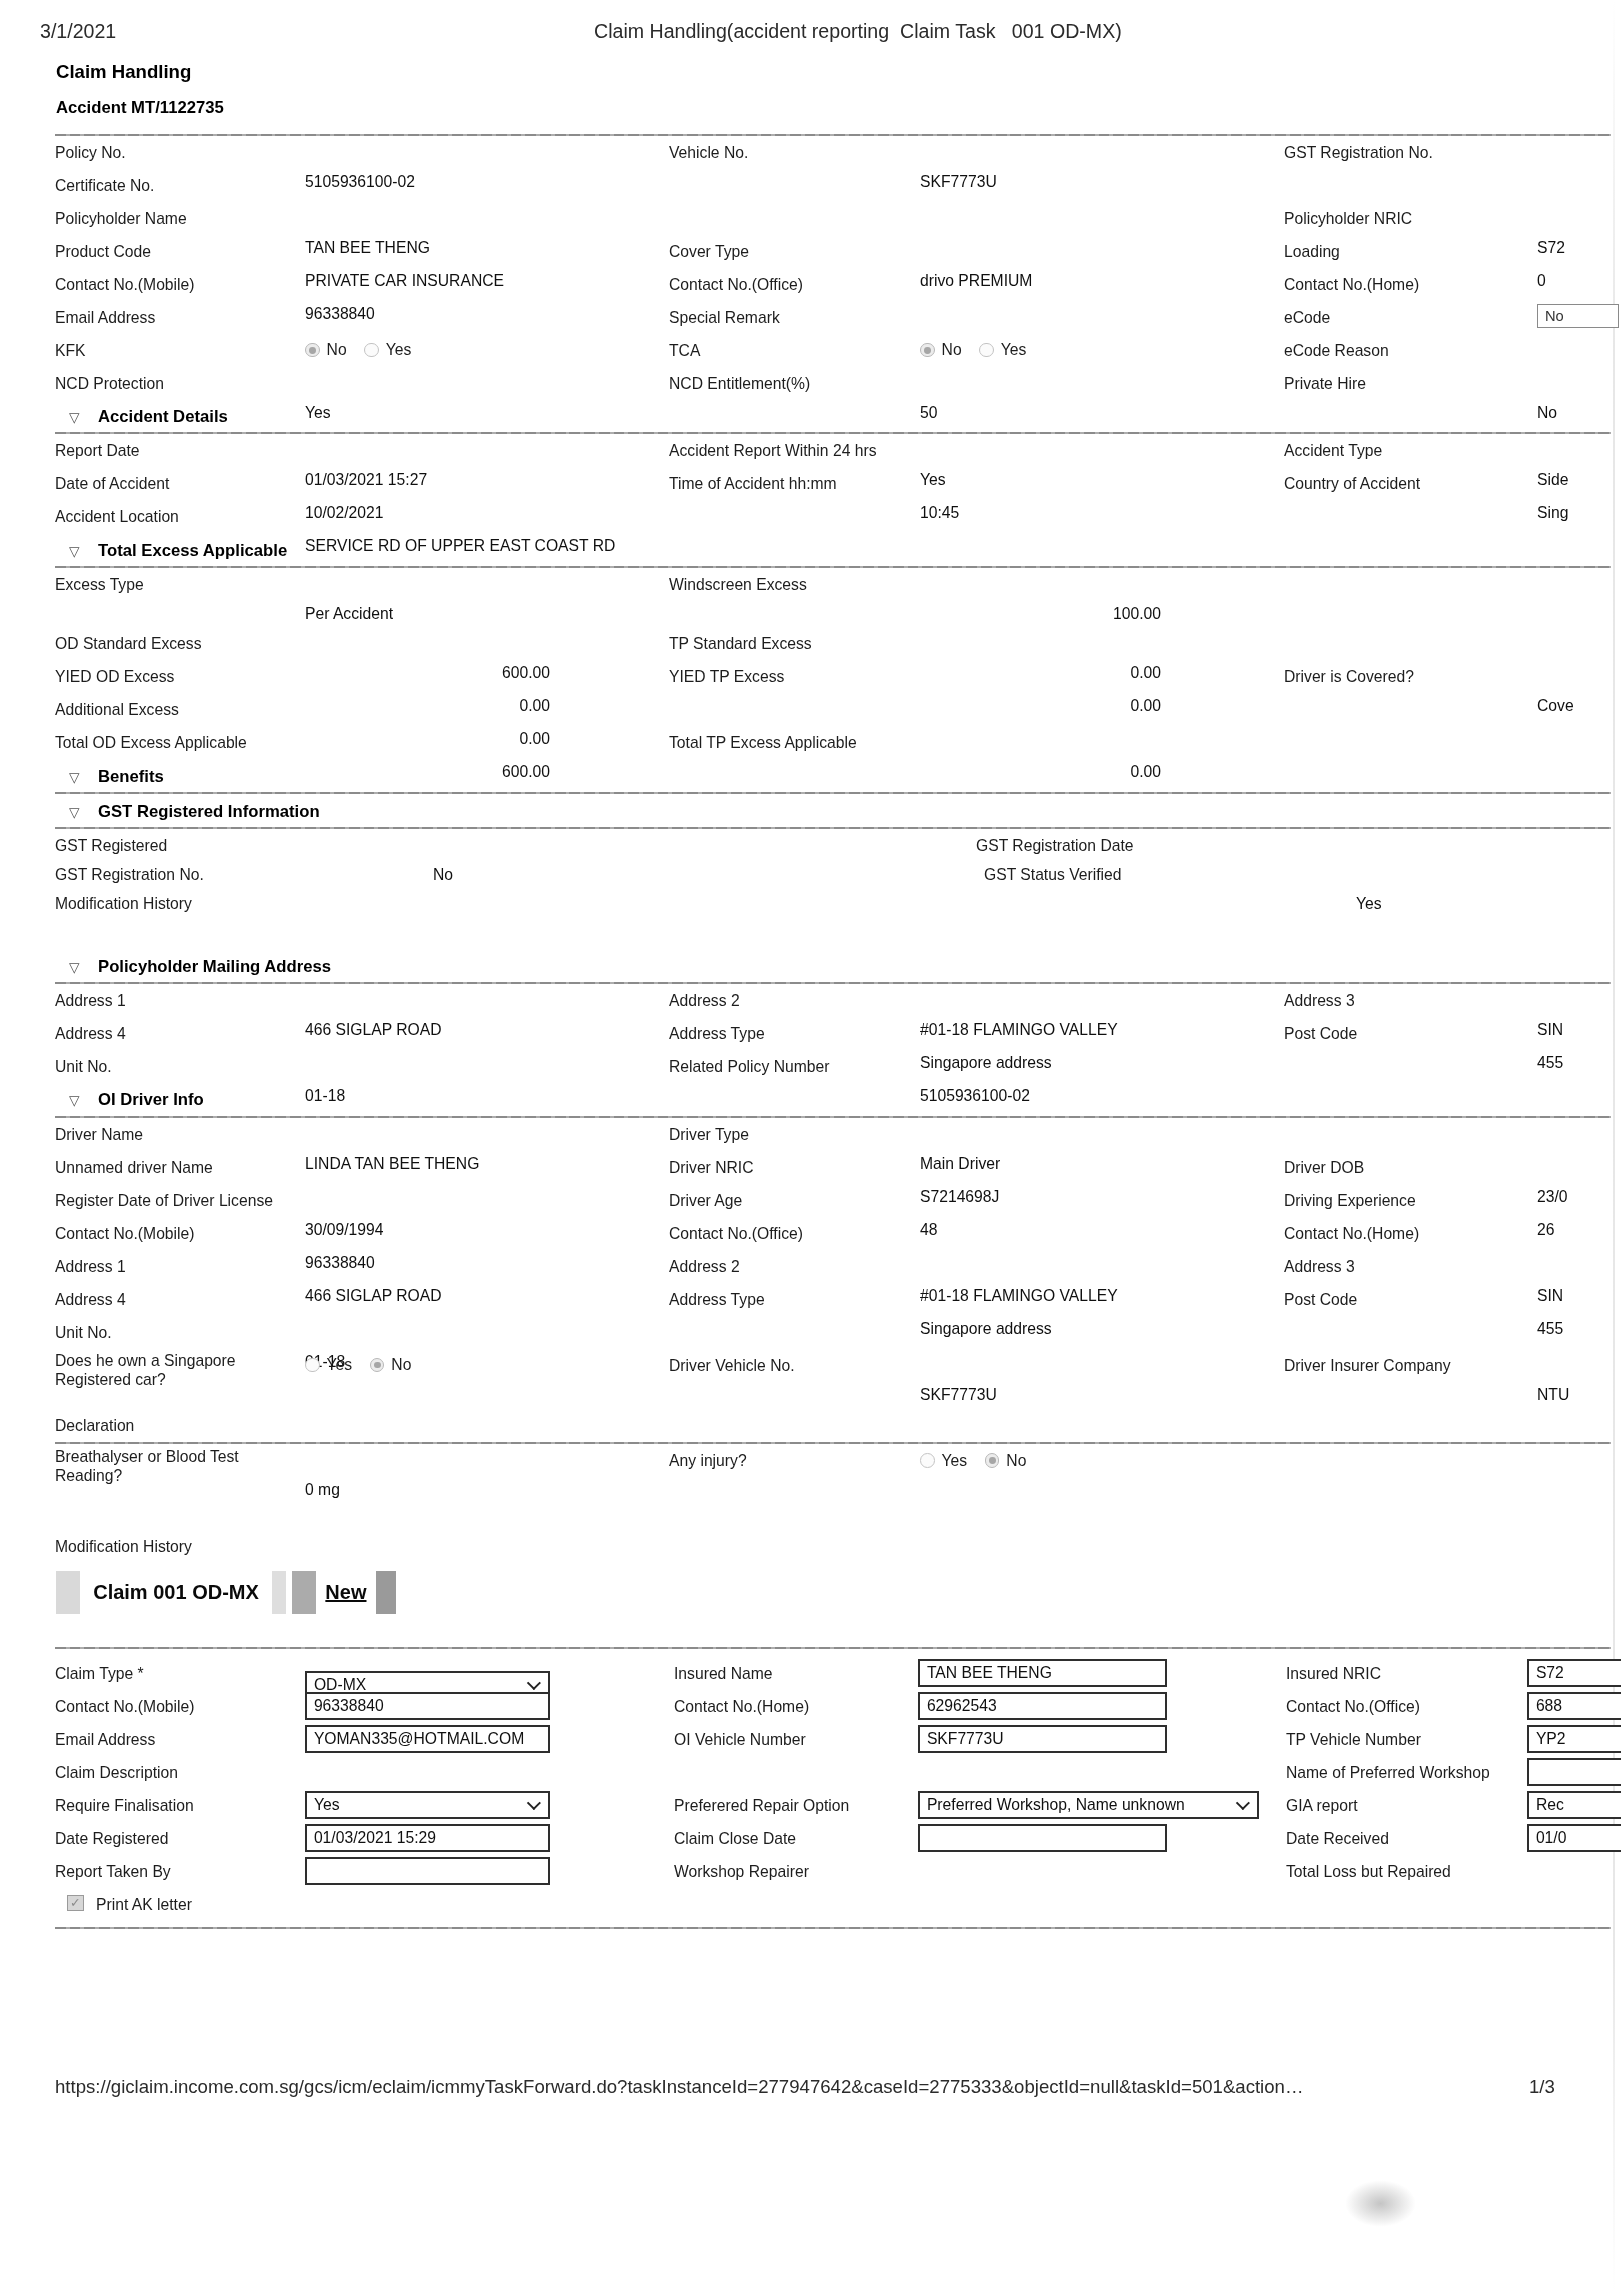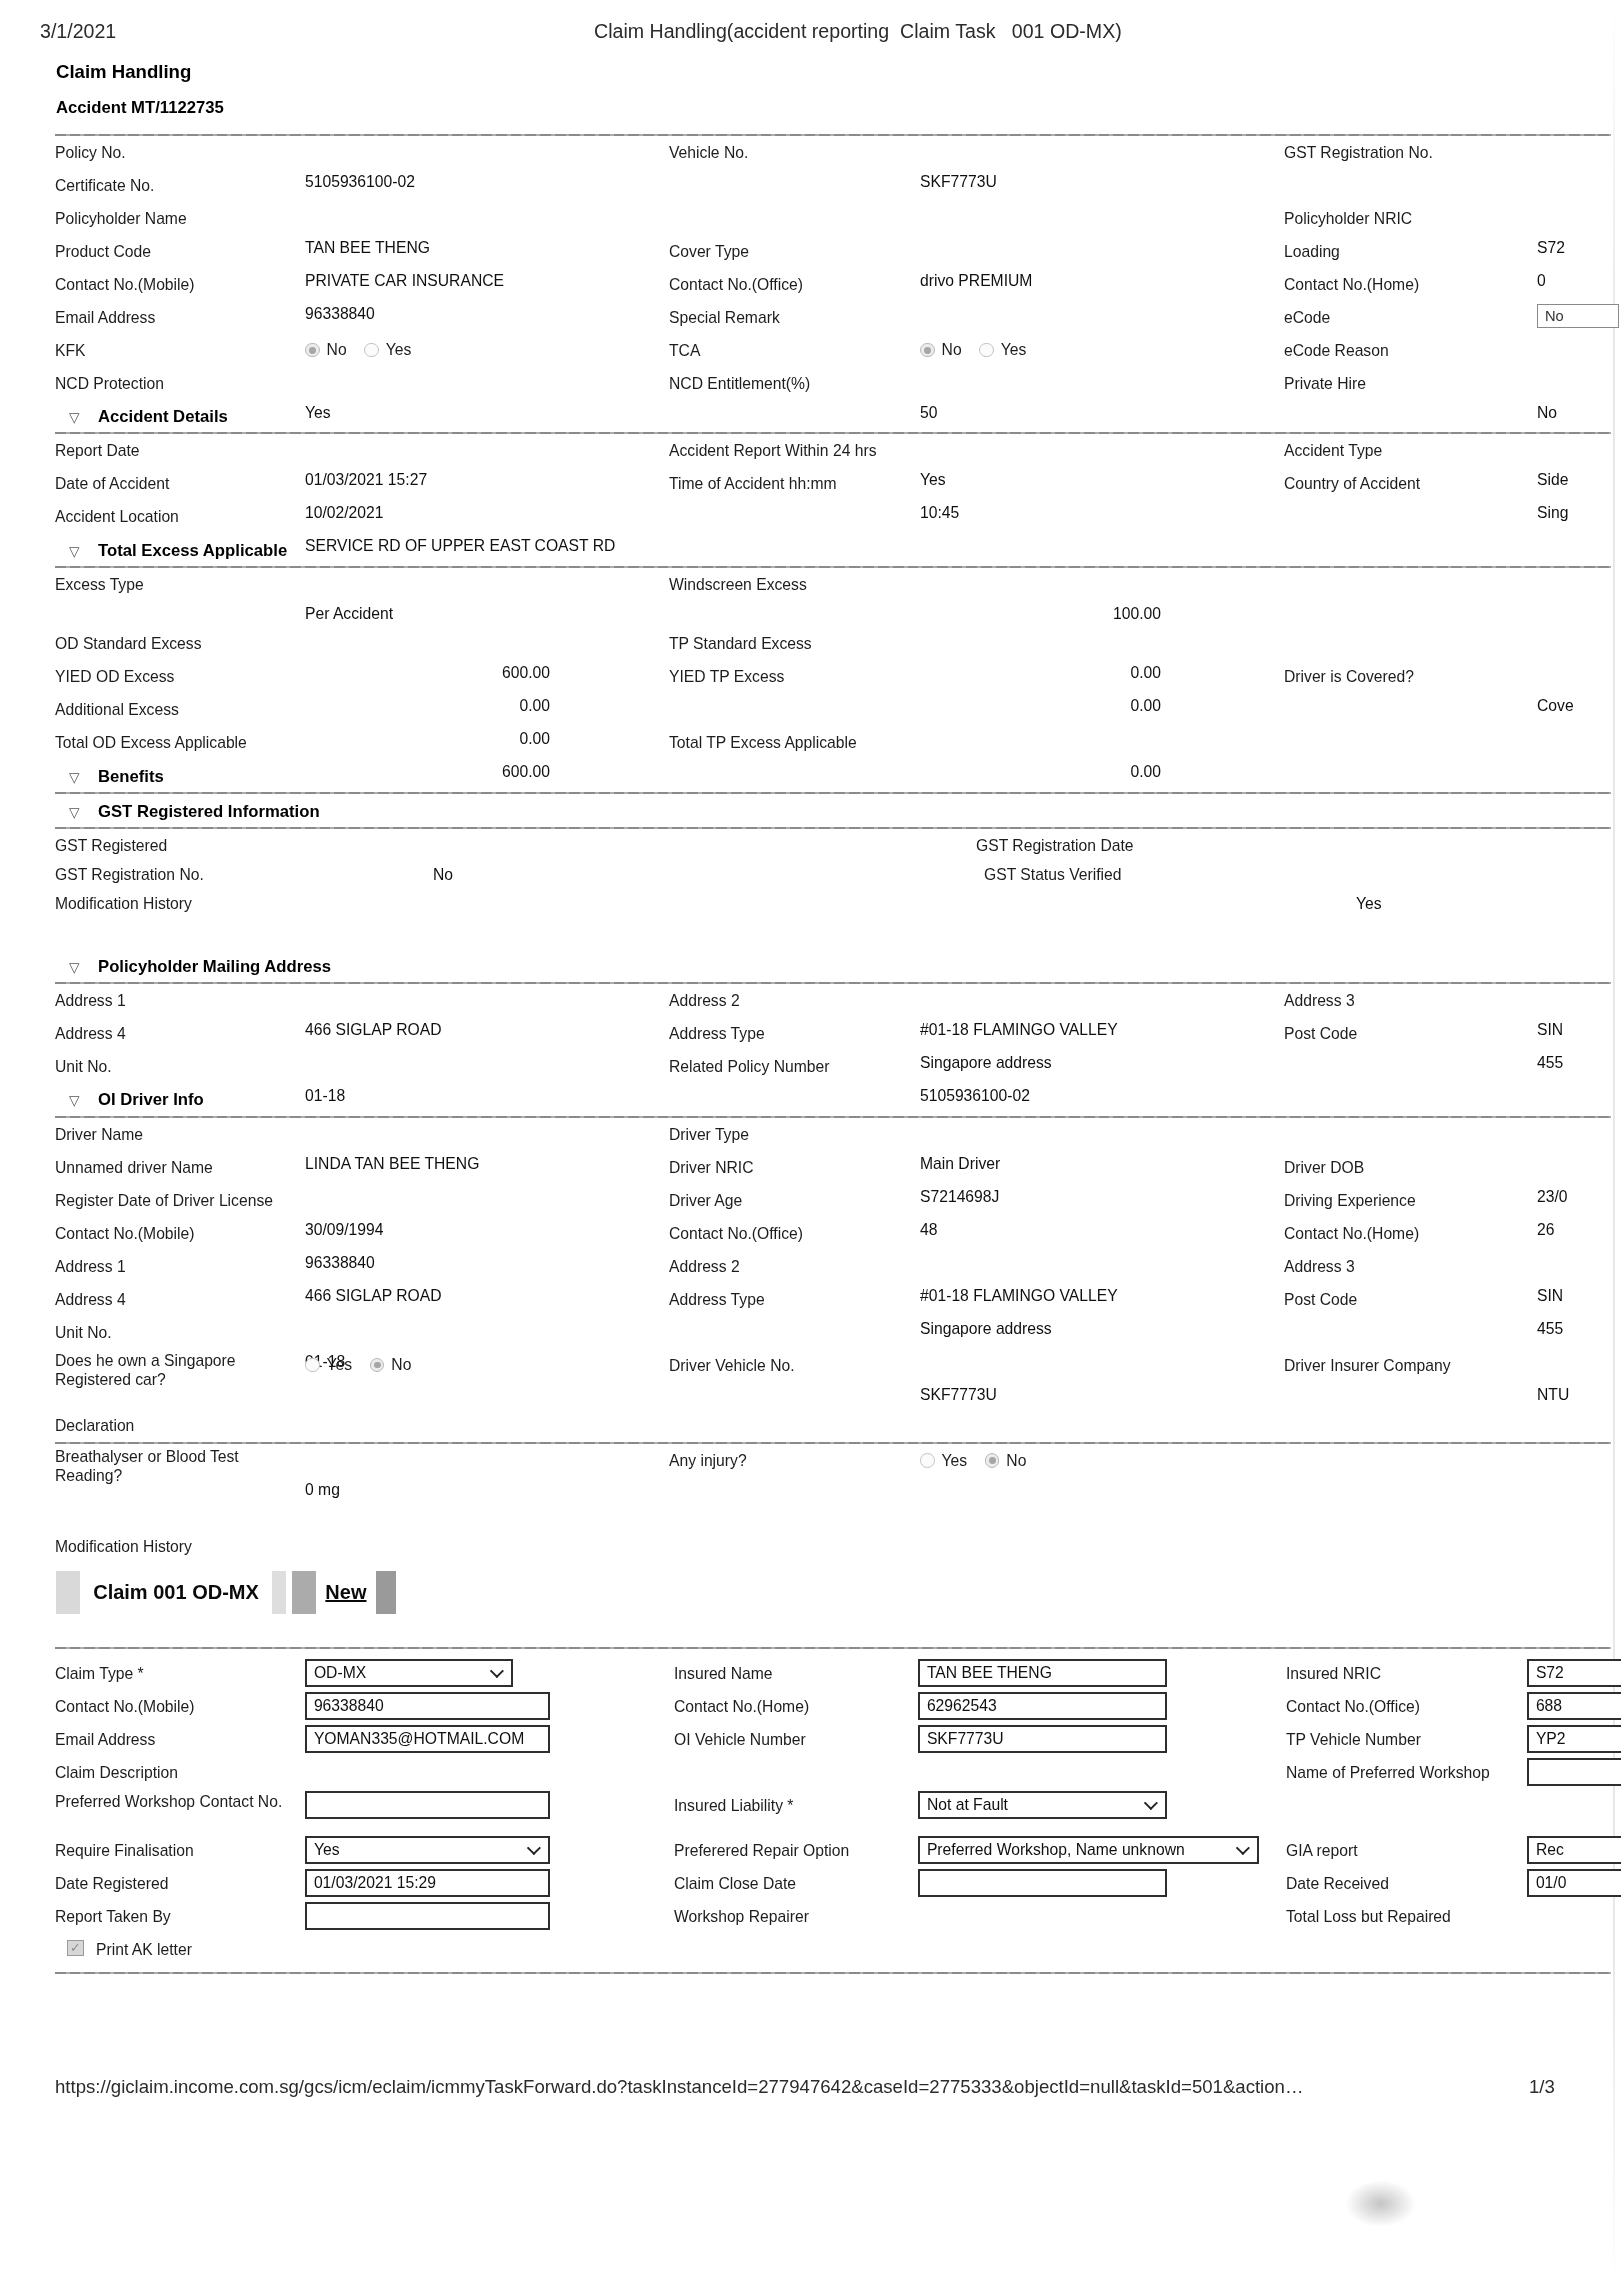--- a/index.html
+++ b/index.html
@@ -375,21 +375,21 @@
         <span class="tlabel new">New</span>
         <span class="cap c2"></span>
       </div>
     </div>
 
     <div class="form-block">
       <div class="shr"></div>
       <div id="form-rows" class="form-rows">
           <div class="frow">
             <span class="lbl" style="left: 55px;">Claim Type *</span>
-            <span class="inp" style="left: 305px; width: 208px;">
+            <span class="inp" style="left: 305px; width: 245px; margin-top: 12px;">
               <span class="itx">OD-MX</span>
               <span class="chev"></span>
             </span>
             <span class="lbl" style="left: 674px;">Insured Name</span>
             <span class="inp" style="left: 918px; width: 249px;">
               <span class="itx">TAN BEE THENG</span>
             </span>
             <span class="lbl" style="left: 1286px;">Insured NRIC</span>
             <span class="inp" style="left: 1527px; width: 118px;">
               <span class="itx">S72</span>
@@ -421,31 +421,20 @@
             <span class="lbl" style="left: 1286px;">TP Vehicle Number</span>
             <span class="inp" style="left: 1527px; width: 118px;">
               <span class="itx">YP2</span>
             </span>
           </div>
           <div class="frow">
             <span class="lbl" style="left: 55px;">Claim Description</span>
             <span class="lbl" style="left: 1286px;">Name of Preferred Workshop</span>
             <span class="inp" style="left: 1527px; width: 118px;">
               <span class="itx"></span>
-            </span>
-          </div>
-          <div class="frow" style="height: 45px;">
-            <span class="lbl wrap" style="left: 55px;">Preferred Workshop Contact No.</span>
-            <span class="inp" style="left: 305px; width: 245px;">
-              <span class="itx"></span>
-            </span>
-            <span class="lbl" style="left: 674px;">Insured Liability *</span>
-            <span class="inp" style="left: 918px; width: 249px;">
-              <span class="itx">Not at Fault</span>
-              <span class="chev"></span>
             </span>
           </div>
           <div class="frow">
             <span class="lbl" style="left: 55px;">Require Finalisation</span>
             <span class="inp" style="left: 305px; width: 245px;">
               <span class="itx">Yes</span>
               <span class="chev"></span>
             </span>
             <span class="lbl" style="left: 674px;">Preferered Repair Option</span>
             <span class="inp" style="left: 918px; width: 341px;">

